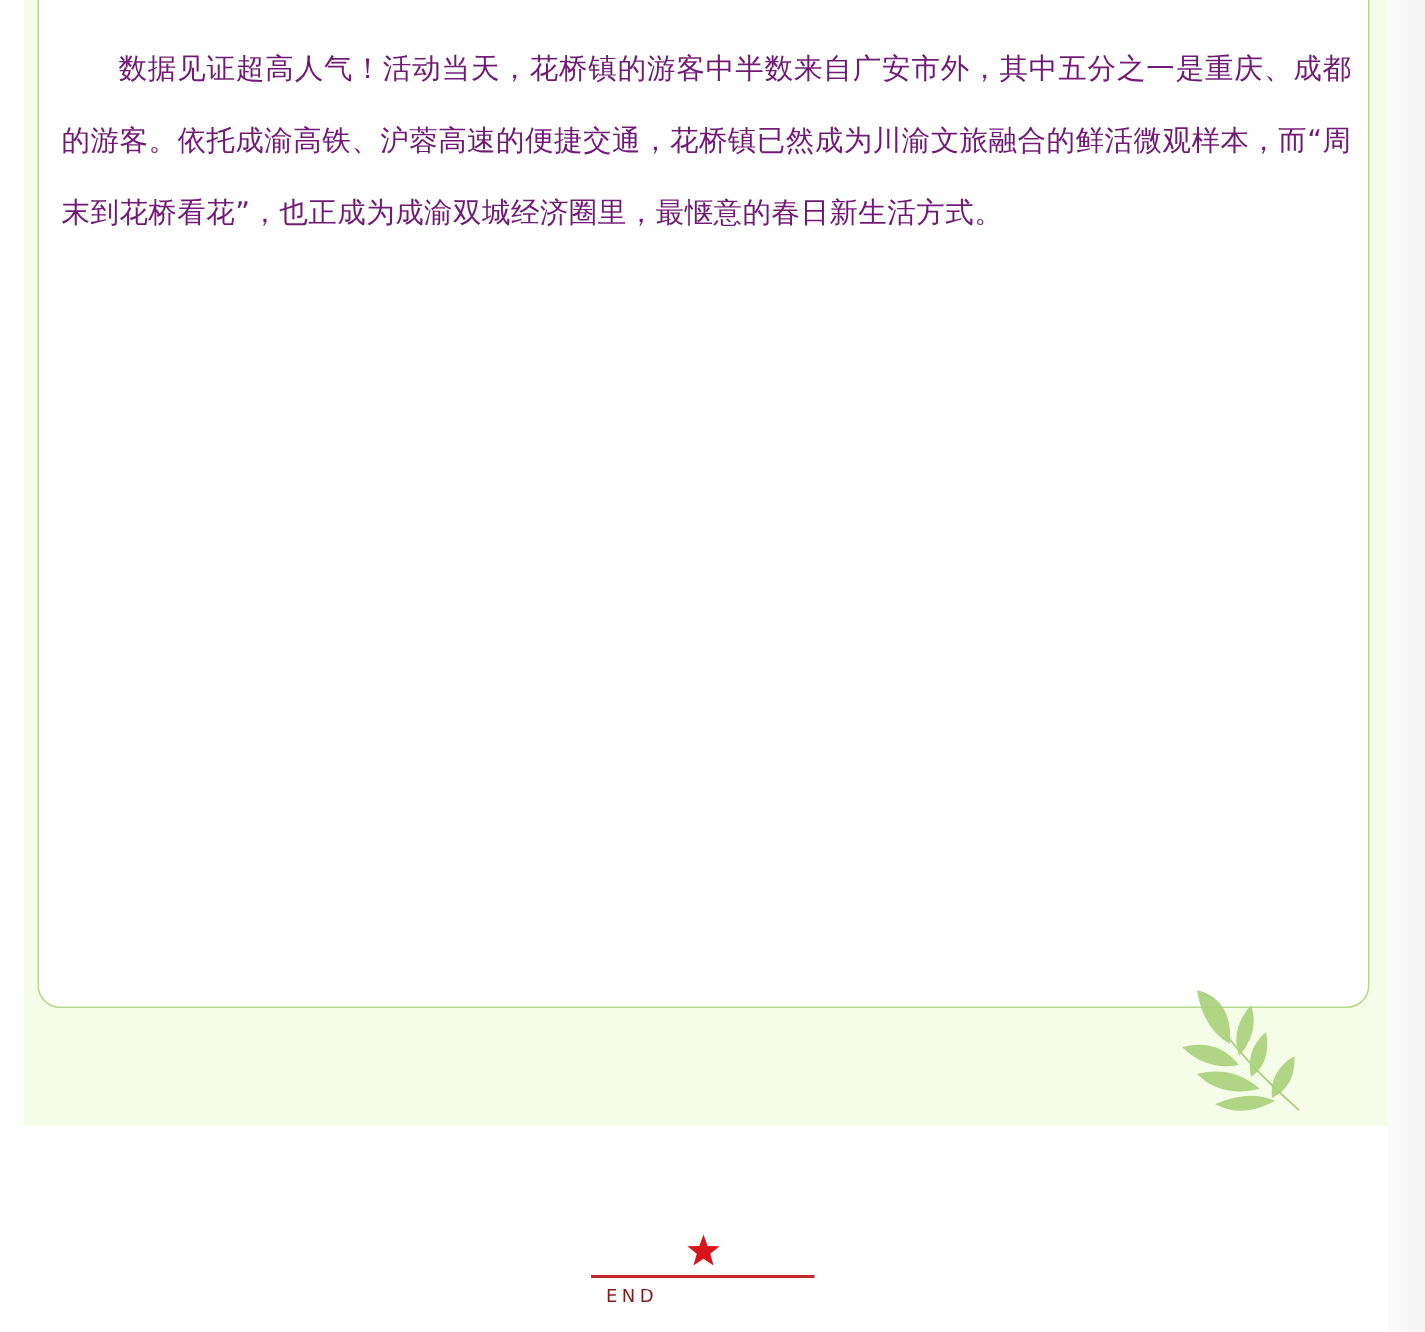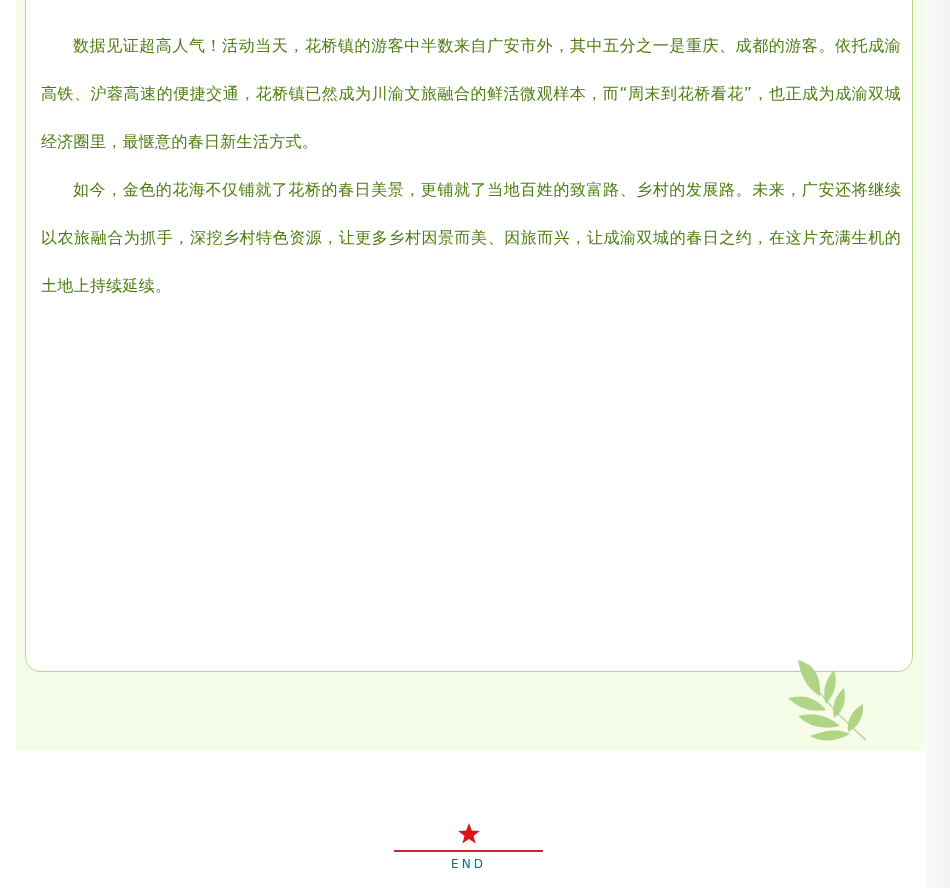--- a/index.html
+++ b/index.html
@@ -39,23 +39,23 @@
       box-sizing: border-box;
     }
     .article-body {
       position: absolute;
       left: 41px;
       top: 22px;
       width: 860px;
     }
     .paragraph {
       margin: 0;
-      font-size: 16px;
+      font-size: 19px;
       line-height: 48px;
-      color: #4d7c0f;
+      color: #701a75;
       text-indent: 2em;
       text-align: justify;
       letter-spacing: 0.3px;
     }
     .leaf-deco {
       position: absolute;
       left: 786px;
       top: 652px;
       width: 84px;
       height: 92px;
@@ -78,43 +78,42 @@
     .end-line {
       position: absolute;
       left: 0;
       top: 28px;
       width: 149px;
       height: 2px;
       background: #c4282a;
     }
     .end-text {
       position: absolute;
-      left: 0;
+      left: 10px;
       top: 35px;
       width: 149px;
       font-size: 12px;
       letter-spacing: 3px;
-      color: #0369a1;
-      text-align: center;
+      color: #7f1d1d;
+      text-align: left;
       font-family: "DejaVu Sans", sans-serif;
     }
   </style>
 </head>
 <body>
 
 <div class="right-gutter"></div>
 
 <div class="outer-panel">
 </div>
 
 <div class="content-card"></div>
 
 <div class="article-body">
   <p class="paragraph">数据见证超高人气！活动当天，花桥镇的游客中半数来自广安市外，其中五分之一是重庆、成都的游客。依托成渝高铁、沪蓉高速的便捷交通，花桥镇已然成为川渝文旅融合的鲜活微观样本，而“周末到花桥看花”，也正成为成渝双城经济圈里，最惬意的春日新生活方式。</p>
-  <p class="paragraph">如今，金色的花海不仅铺就了花桥的春日美景，更铺就了当地百姓的致富路、乡村的发展路。未来，广安还将继续以农旅融合为抓手，深挖乡村特色资源，让更多乡村因景而美、因旅而兴，让成渝双城的春日之约，在这片充满生机的土地上持续延续。</p>
 </div>
 
 <div class="leaf-deco">
   <svg width="84" height="92" viewBox="0 0 84 92" xmlns="http://www.w3.org/2000/svg">
 
     <path d="M30 36 Q50 62 80 88" stroke="#a8d07a" stroke-width="1.2" fill="none"></path>
 
     <path d="M12 8 Q36 14 34 44 Q16 34 12 8 Z" fill="#a8d07a" opacity="0.9"></path>
     <path d="M48 18 Q54 36 40 52 Q34 34 48 18 Z" fill="#a8d07a" opacity="0.9"></path>
     <path d="M2 46 Q26 40 40 58 Q18 62 2 46 Z" fill="#a8d07a" opacity="0.9"></path>

